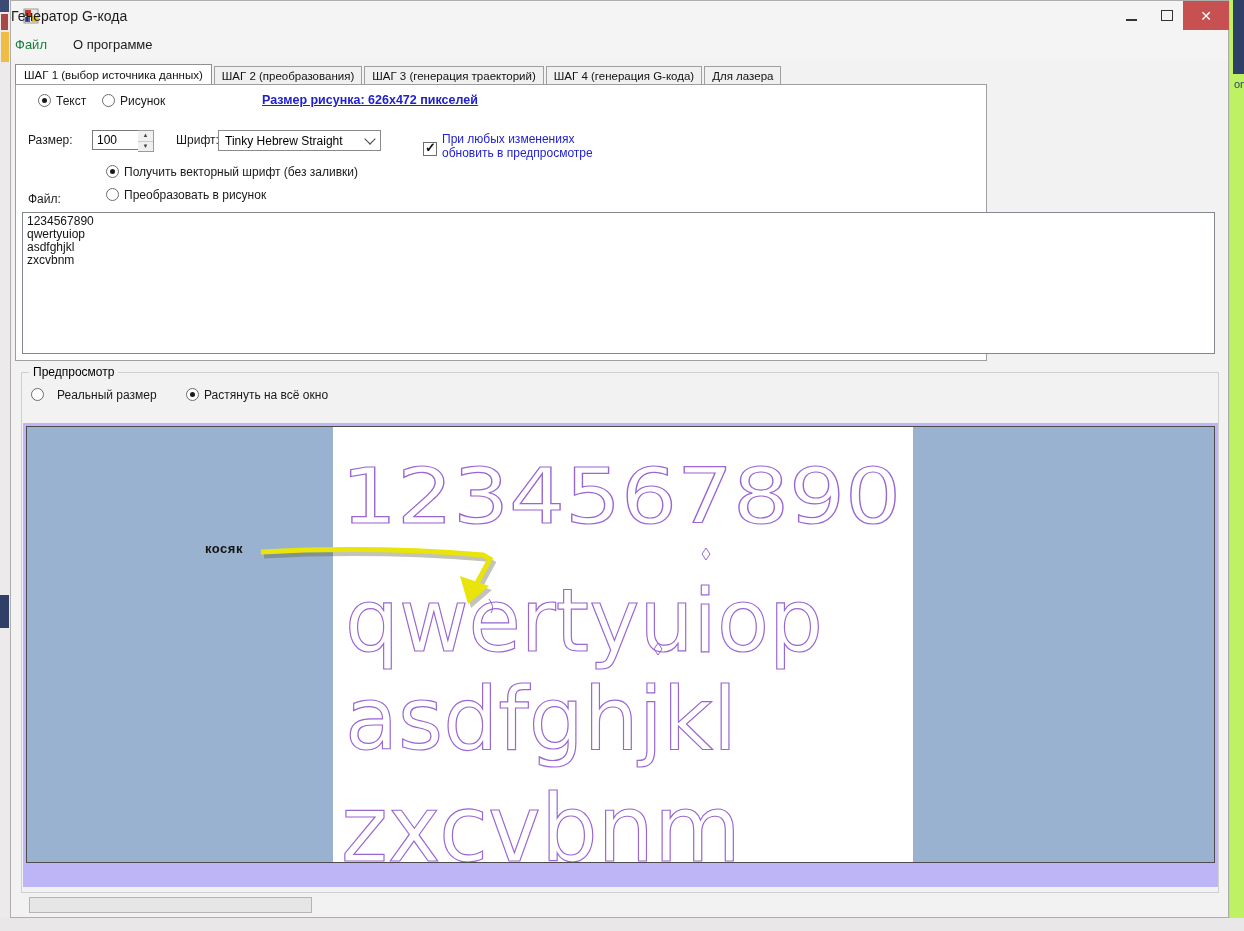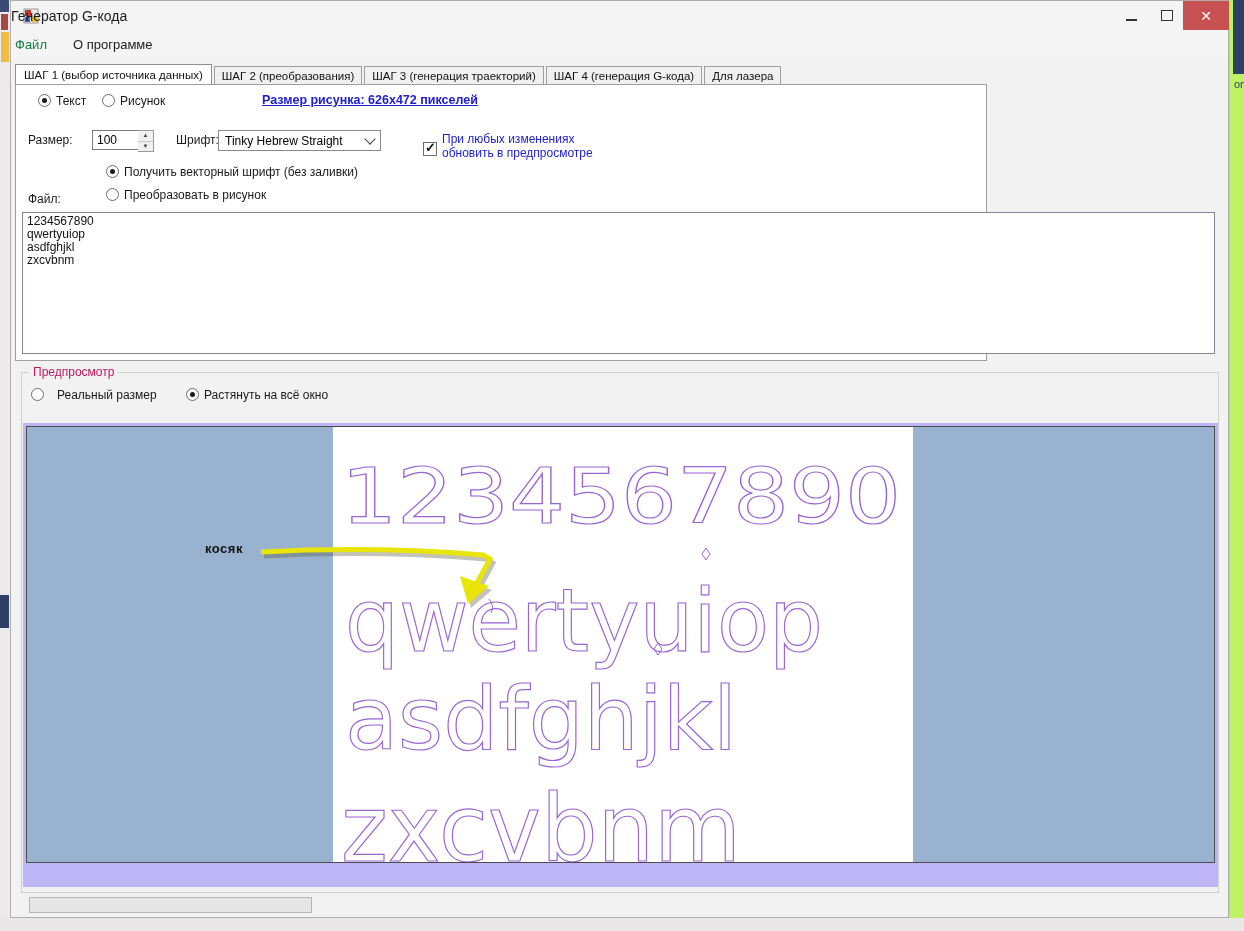--- a/index.html
+++ b/index.html
@@ -45,21 +45,21 @@
   .spinner div:last-child{border-bottom:none;}
   #font-select{width:163px;height:21px;border:1px solid #8a8a8a;background:#fff;display:flex;align-items:center;justify-content:space-between;padding:0 6px;font-size:12px;box-sizing:border-box;}
   .chev{width:7px;height:7px;border-right:1.6px solid #444;border-bottom:1.6px solid #444;transform:rotate(45deg);margin-top:-4px;}
   .cb{width:14px;height:14px;border:1px solid #6d6d6d;background:#fff;box-sizing:border-box;}
   .cb.checked::after{content:"✓";position:absolute;top:-3px;left:1px;font-size:13px;font-weight:bold;color:#111;}
   #render-btn{left:405px;top:86px;width:204px;height:27px;background:linear-gradient(#f4f4f4,#e6e6e6);border:1px solid #4aa3dd;font-size:12px;color:#1a1a1a;display:flex;align-items:center;justify-content:center;}
   #text-area{left:6px;top:127px;width:1193px;height:142px;border:1px solid #828790;background:#fff;font-family:"Liberation Sans",sans-serif;font-size:12px;line-height:13px;padding:2px 4px;resize:none;box-sizing:border-box;color:#111;}
 
   
   #groupbox{left:10px;top:371px;width:1198px;height:521px;border:1px solid #d0d0d0;box-sizing:border-box;}
-  #group-label{left:18px;top:364px;font-size:12px;color:#be185d;background:#f2f2f2;padding:0 4px;}
+  #group-label{left:18px;top:364px;font-size:12px;color:#000000;background:#f2f2f2;padding:0 4px;}
   #preview-panel{left:12px;top:422px;width:1195px;height:464px;background:#bdb5f5;box-sizing:border-box;padding:3px;}
   #picture-area{width:100%;height:437px;background:#99b2cf;border:1px solid #4c4c4c;box-sizing:border-box;position:relative;overflow:hidden;}
   #white-image{position:absolute;left:306px;top:0;width:580px;height:436px;background:#fff;}
   .vrow{fill:none;stroke:#9a66d4;stroke-width:1.2px;font-family:"DejaVu Sans",sans-serif;}
 
   #annotation-label{left:194px;top:540px;font-size:13px;font-weight:bold;color:#141414;letter-spacing:.5px;}
   #annotation-arrow{left:240px;top:533px;}
 
   
   #progress{left:18px;top:896px;width:283px;height:16px;background:#e6e6e6;border:1px solid #b4b4b4;box-sizing:border-box;}

